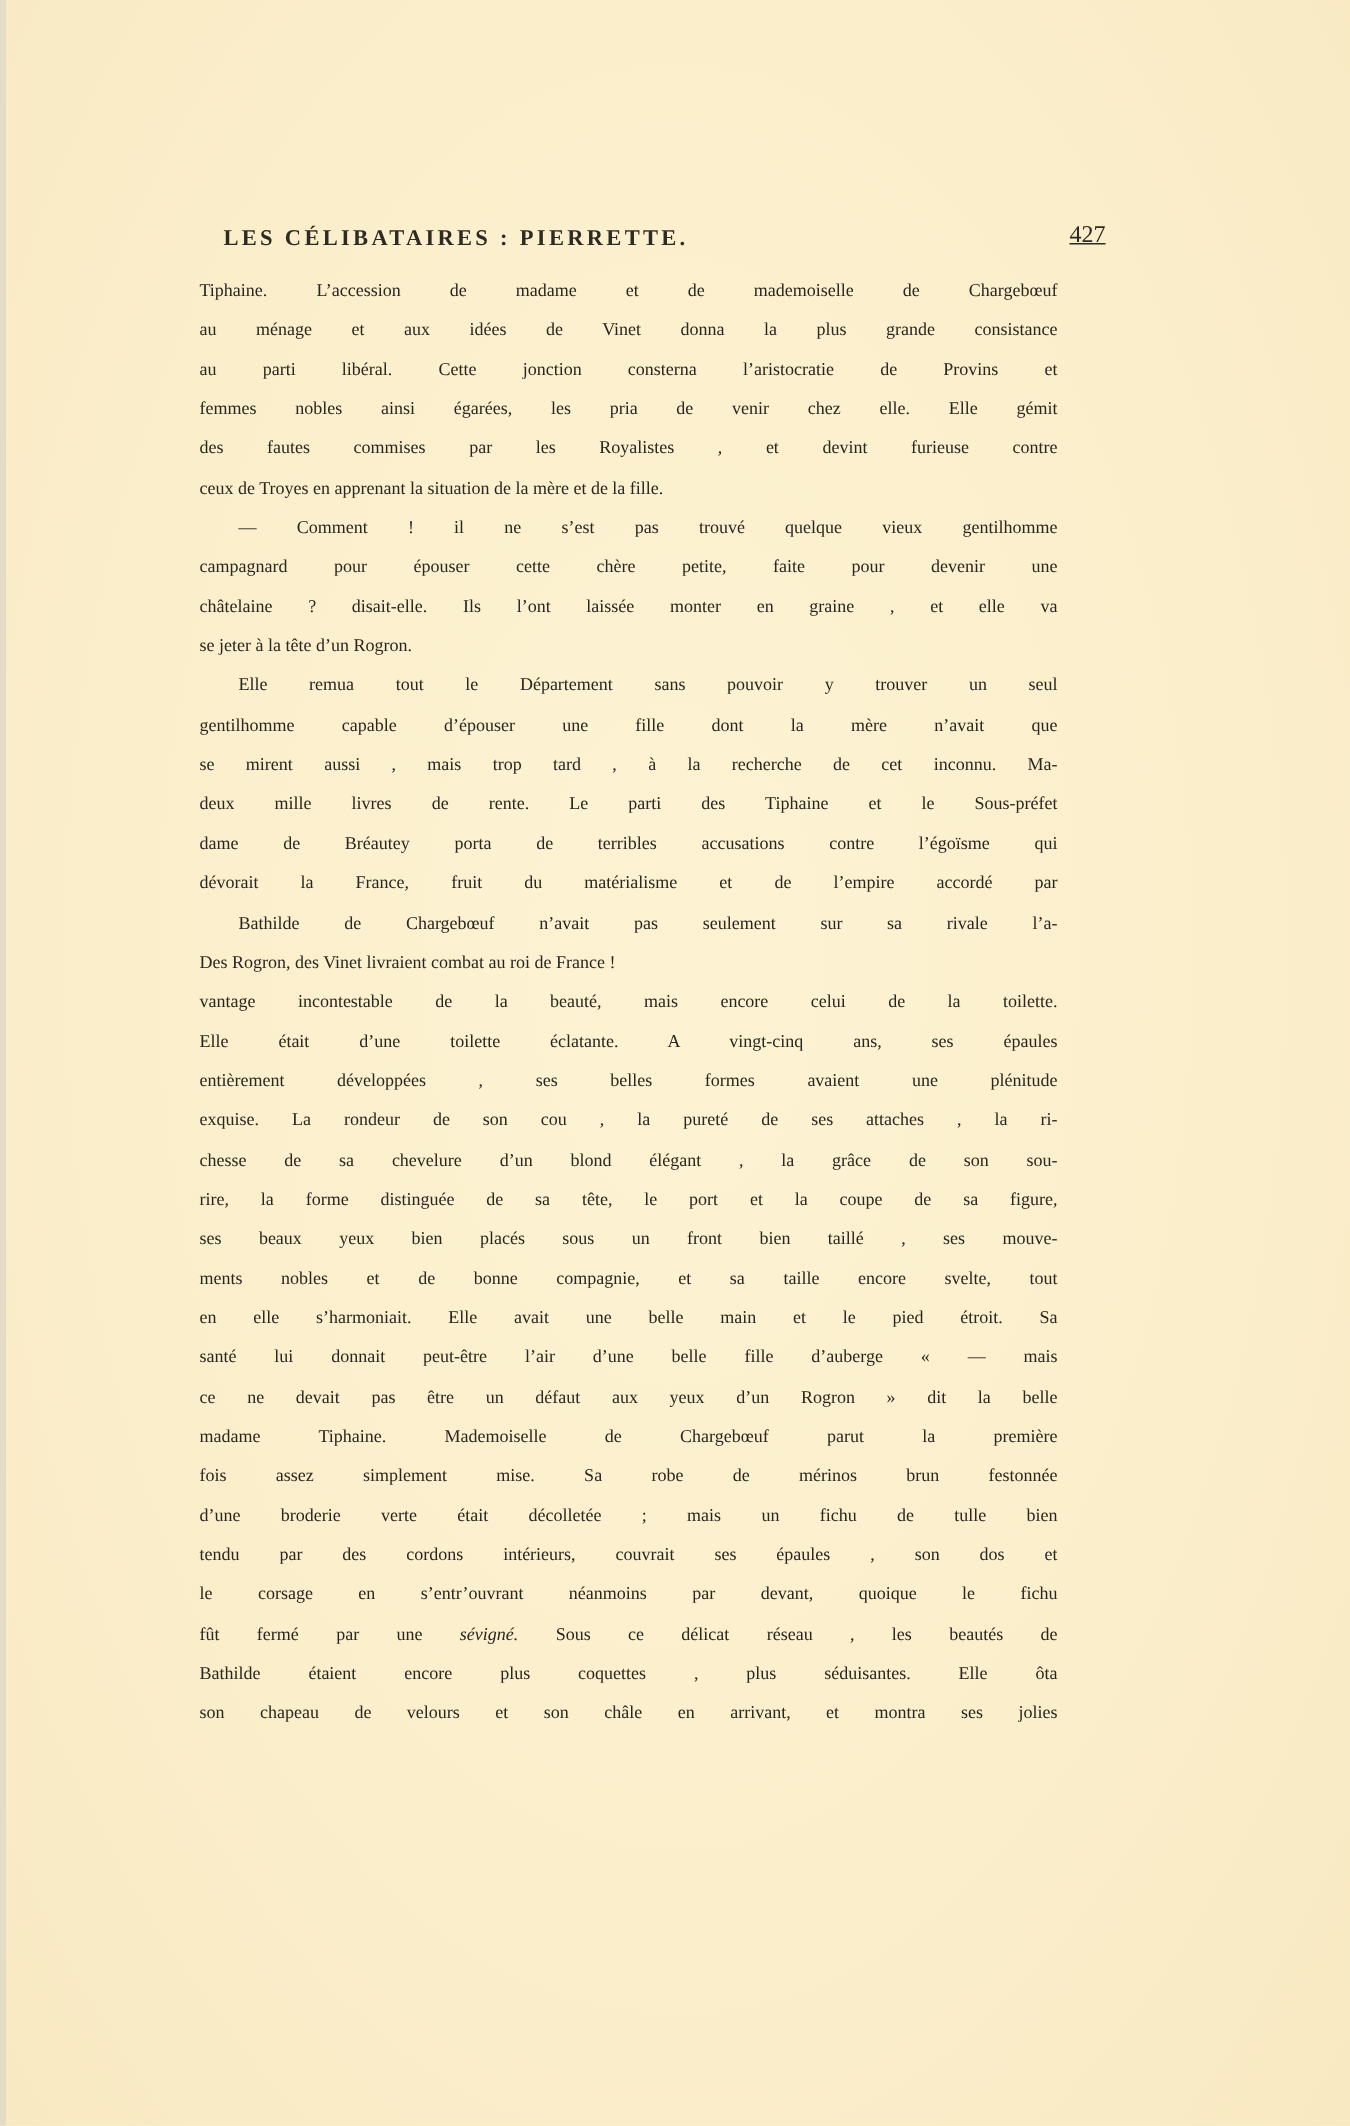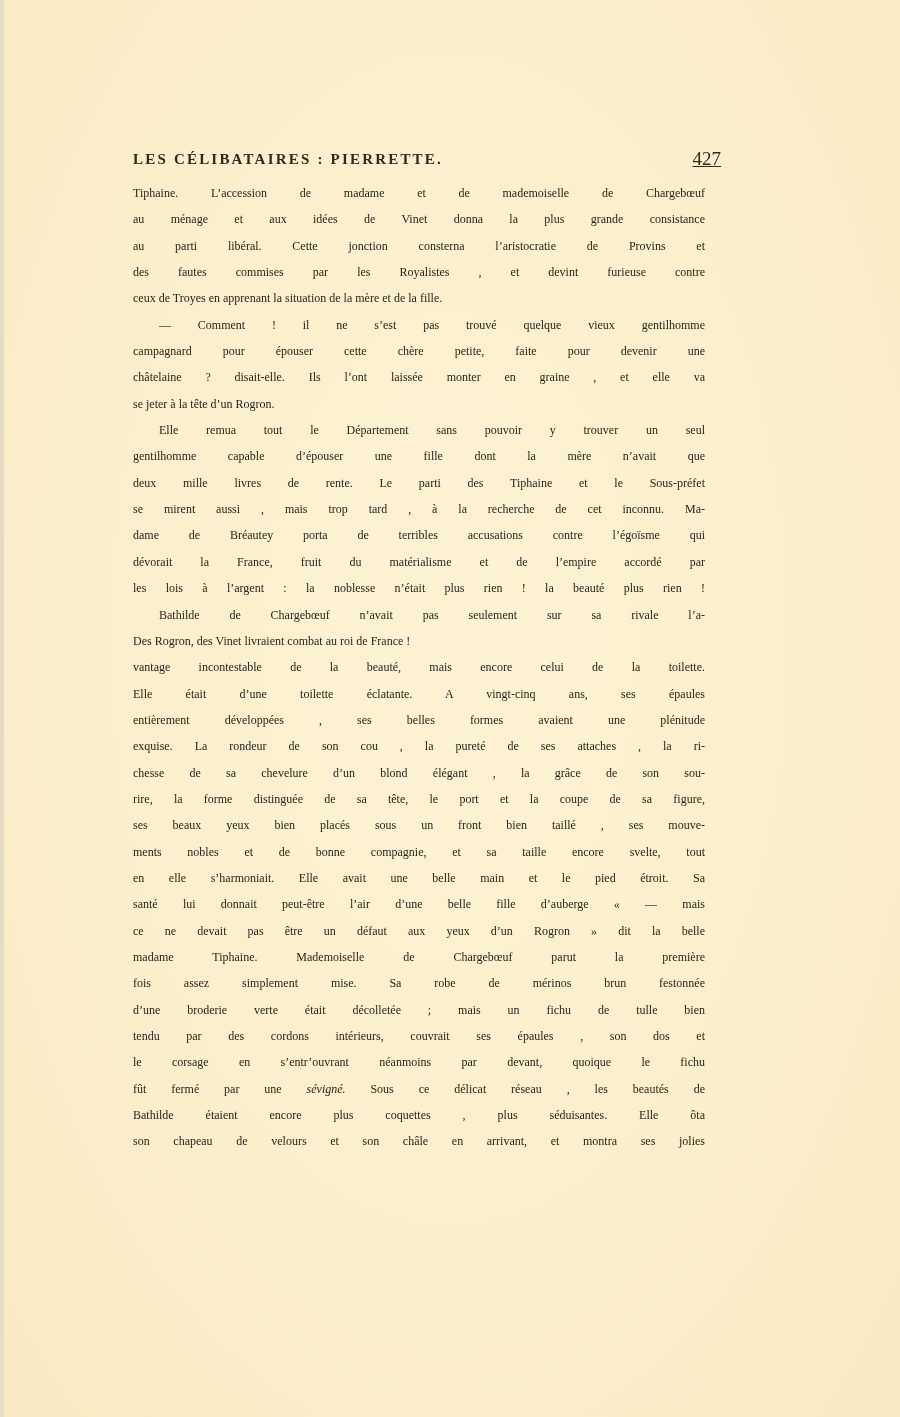--- a/index.html
+++ b/index.html
@@ -41,21 +41,21 @@
       top: 3px;
       font-size: 15px;
       font-weight: bold;
       letter-spacing: 2.2px;
       color: #2e2a24;
     }
     .page-number {
       position: absolute;
       right: 0;
       top: 0;
-      font-size: 19px;
+      font-size: 16px;
       color: #2e2a24;
       text-decoration: underline;
     }
     .body-text {
       position: absolute;
       left: 133px;
       top: 180px;
       width: 572px;
     }
     .line {
@@ -76,42 +76,42 @@
     }
     .line i {
     }
   </style>
 </head>
 <body>
 
 <div class="page">
   <div class="left-edge"></div>
 
-  <div class="header" style="left:0; width:705px;padding-left:16px;">
+  <div class="header" style="left:16px; width:705px;padding-left:16px;">
     <span class="running-title">LES CÉLIBATAIRES : PIERRETTE.</span>
     <span class="page-number">427</span>
   </div>
 
   <div class="body-text">
     <div class="line">Tiphaine. L’accession de madame et de mademoiselle de Chargebœuf</div>
     <div class="line">au ménage et aux idées de Vinet donna la plus grande consistance</div>
     <div class="line">au parti libéral. Cette jonction consterna l’aristocratie de Provins et</div>
+    <div class="line">femmes nobles ainsi égarées, les pria de venir chez elle. Elle gémit</div>
     <div class="line">des fautes commises par les Royalistes , et devint furieuse contre</div>
     <div class="line last">ceux de Troyes en apprenant la situation de la mère et de la fille.</div>
     <div class="line indent">— Comment ! il ne s’est pas trouvé quelque vieux gentilhomme</div>
     <div class="line">campagnard pour épouser cette chère petite, faite pour devenir une</div>
     <div class="line">châtelaine ? disait-elle. Ils l’ont laissée monter en graine , et elle va</div>
     <div class="line last">se jeter à la tête d’un Rogron.</div>
     <div class="line indent">Elle remua tout le Département sans pouvoir y trouver un seul</div>
     <div class="line">gentilhomme capable d’épouser une fille dont la mère n’avait que</div>
+    <div class="line">se mirent aussi , mais trop tard , à la recherche de cet inconnu. Ma-</div>
     <div class="line">deux mille livres de rente. Le parti des Tiphaine et le Sous-préfet</div>
-    <div class="line">se mirent aussi , mais trop tard , à la recherche de cet inconnu. Ma-</div>
     <div class="line">dame de Bréautey porta de terribles accusations contre l’égoïsme qui</div>
     <div class="line">dévorait la France, fruit du matérialisme et de l’empire accordé par</div>
-    <div class="line">les lois à l’argent : la noblesse n’était plus rien ! la beauté plus rien !</div>
     <div class="line indent">Bathilde de Chargebœuf n’avait pas seulement sur sa rivale l’a-</div>
     <div class="line last">Des Rogron, des Vinet livraient combat au roi de France !</div>
     <div class="line">vantage incontestable de la beauté, mais encore celui de la toilette.</div>
     <div class="line">Elle était d’une toilette éclatante. A vingt-cinq ans, ses épaules</div>
     <div class="line">entièrement développées , ses belles formes avaient une plénitude</div>
     <div class="line">exquise. La rondeur de son cou , la pureté de ses attaches , la ri-</div>
     <div class="line">chesse de sa chevelure d’un blond élégant , la grâce de son sou-</div>
     <div class="line">rire, la forme distinguée de sa tête, le port et la coupe de sa figure,</div>
     <div class="line">ses beaux yeux bien placés sous un front bien taillé , ses mouve-</div>
     <div class="line">ments nobles et de bonne compagnie, et sa taille encore svelte, tout</div>

